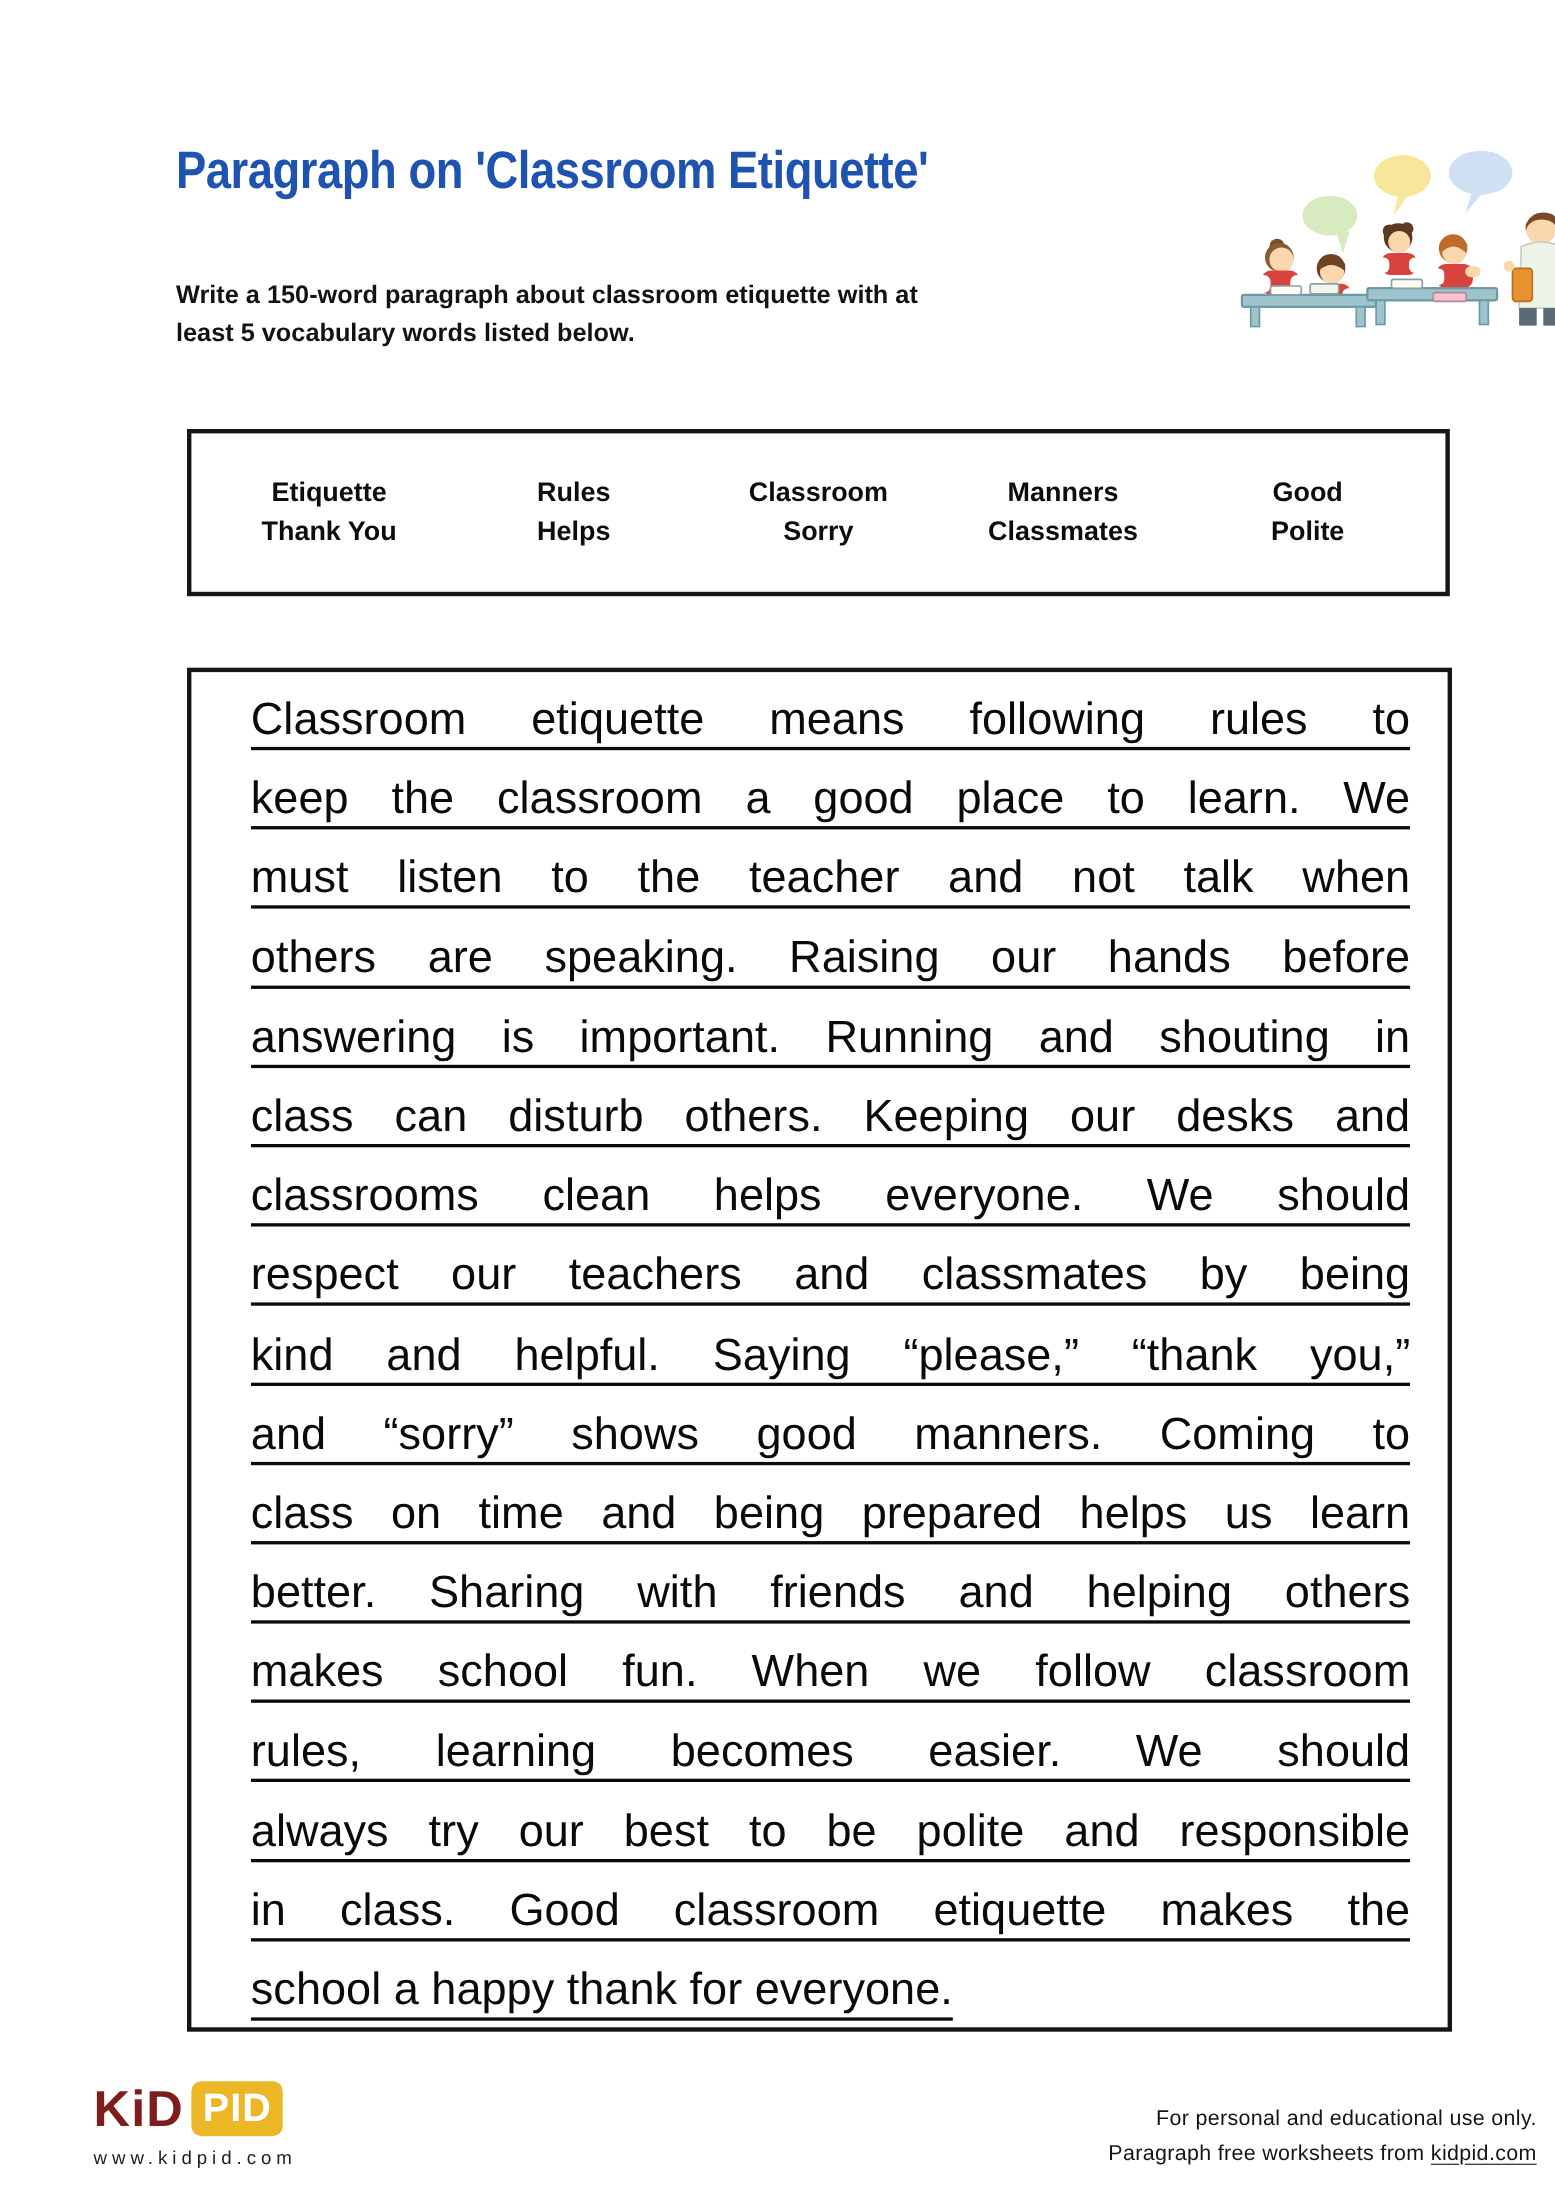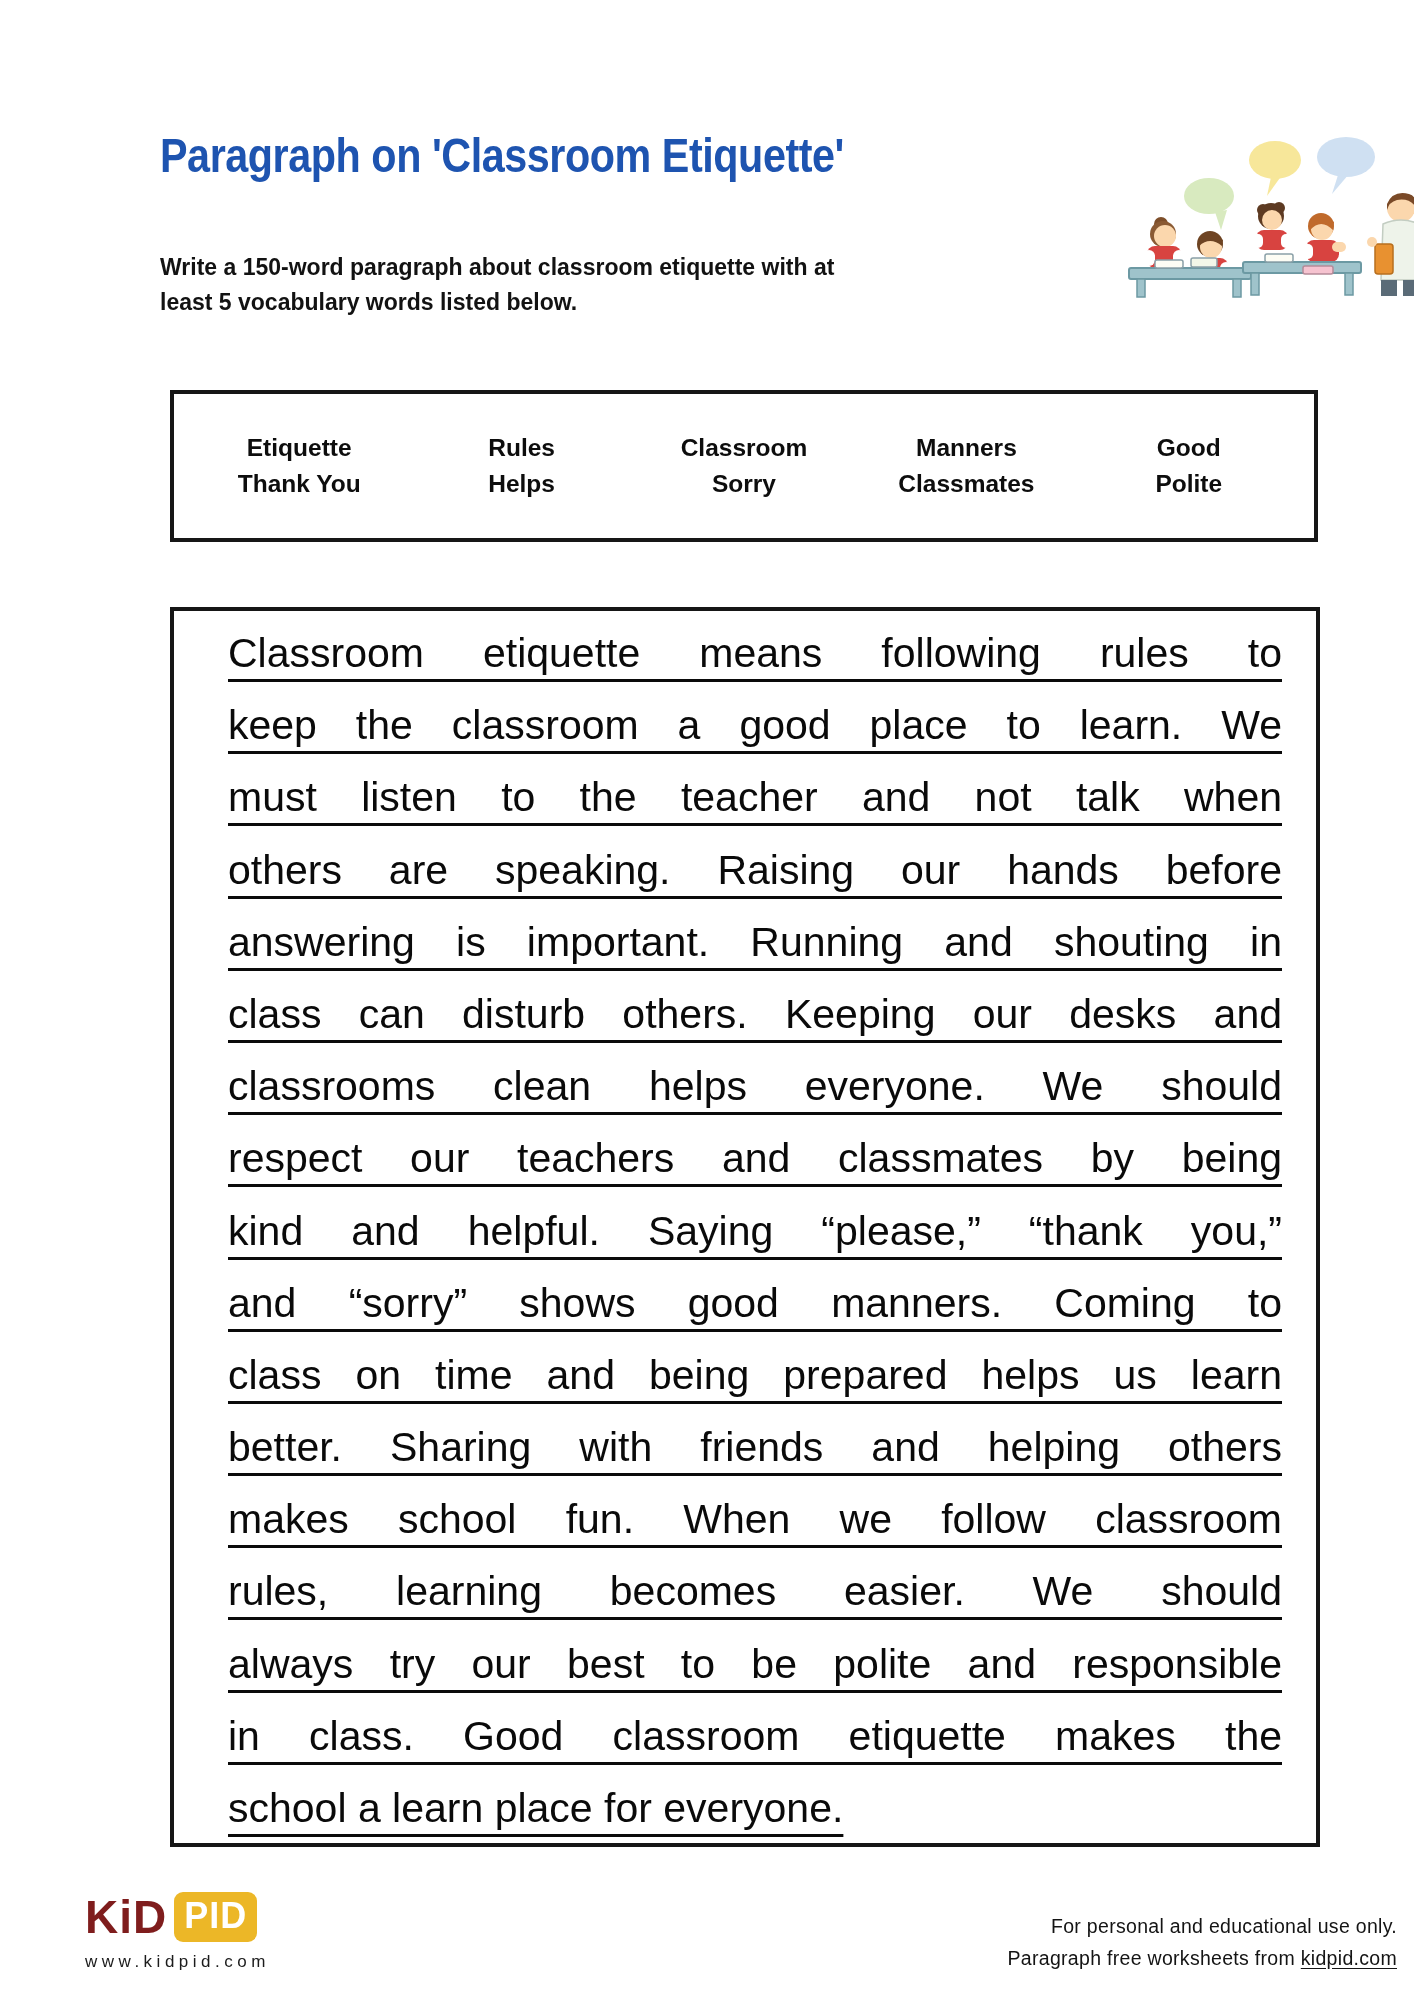--- a/index.html
+++ b/index.html
@@ -179,21 +179,21 @@
       <div class="pline">classrooms clean helps everyone. We should</div>
       <div class="pline">respect our teachers and classmates by being</div>
       <div class="pline">kind and helpful. Saying “please,” “thank you,”</div>
       <div class="pline">and “sorry” shows good manners. Coming to</div>
       <div class="pline">class on time and being prepared helps us learn</div>
       <div class="pline">better. Sharing with friends and helping others</div>
       <div class="pline">makes school fun. When we follow classroom</div>
       <div class="pline">rules, learning becomes easier. We should</div>
       <div class="pline">always try our best to be polite and responsible</div>
       <div class="pline">in class. Good classroom etiquette makes the</div>
-      <div class="pline">school a learn place for everyone.</div>
+      <div class="pline">school a happy thank for everyone.</div>
     </div>
 
   <div class="logo">
     <div class="logo-row">
       <span class="logo-kid">KiD</span>
       <span class="logo-pid">PID</span>
     </div>
     <div class="logo-url">www.kidpid.com</div>
   </div>
 

